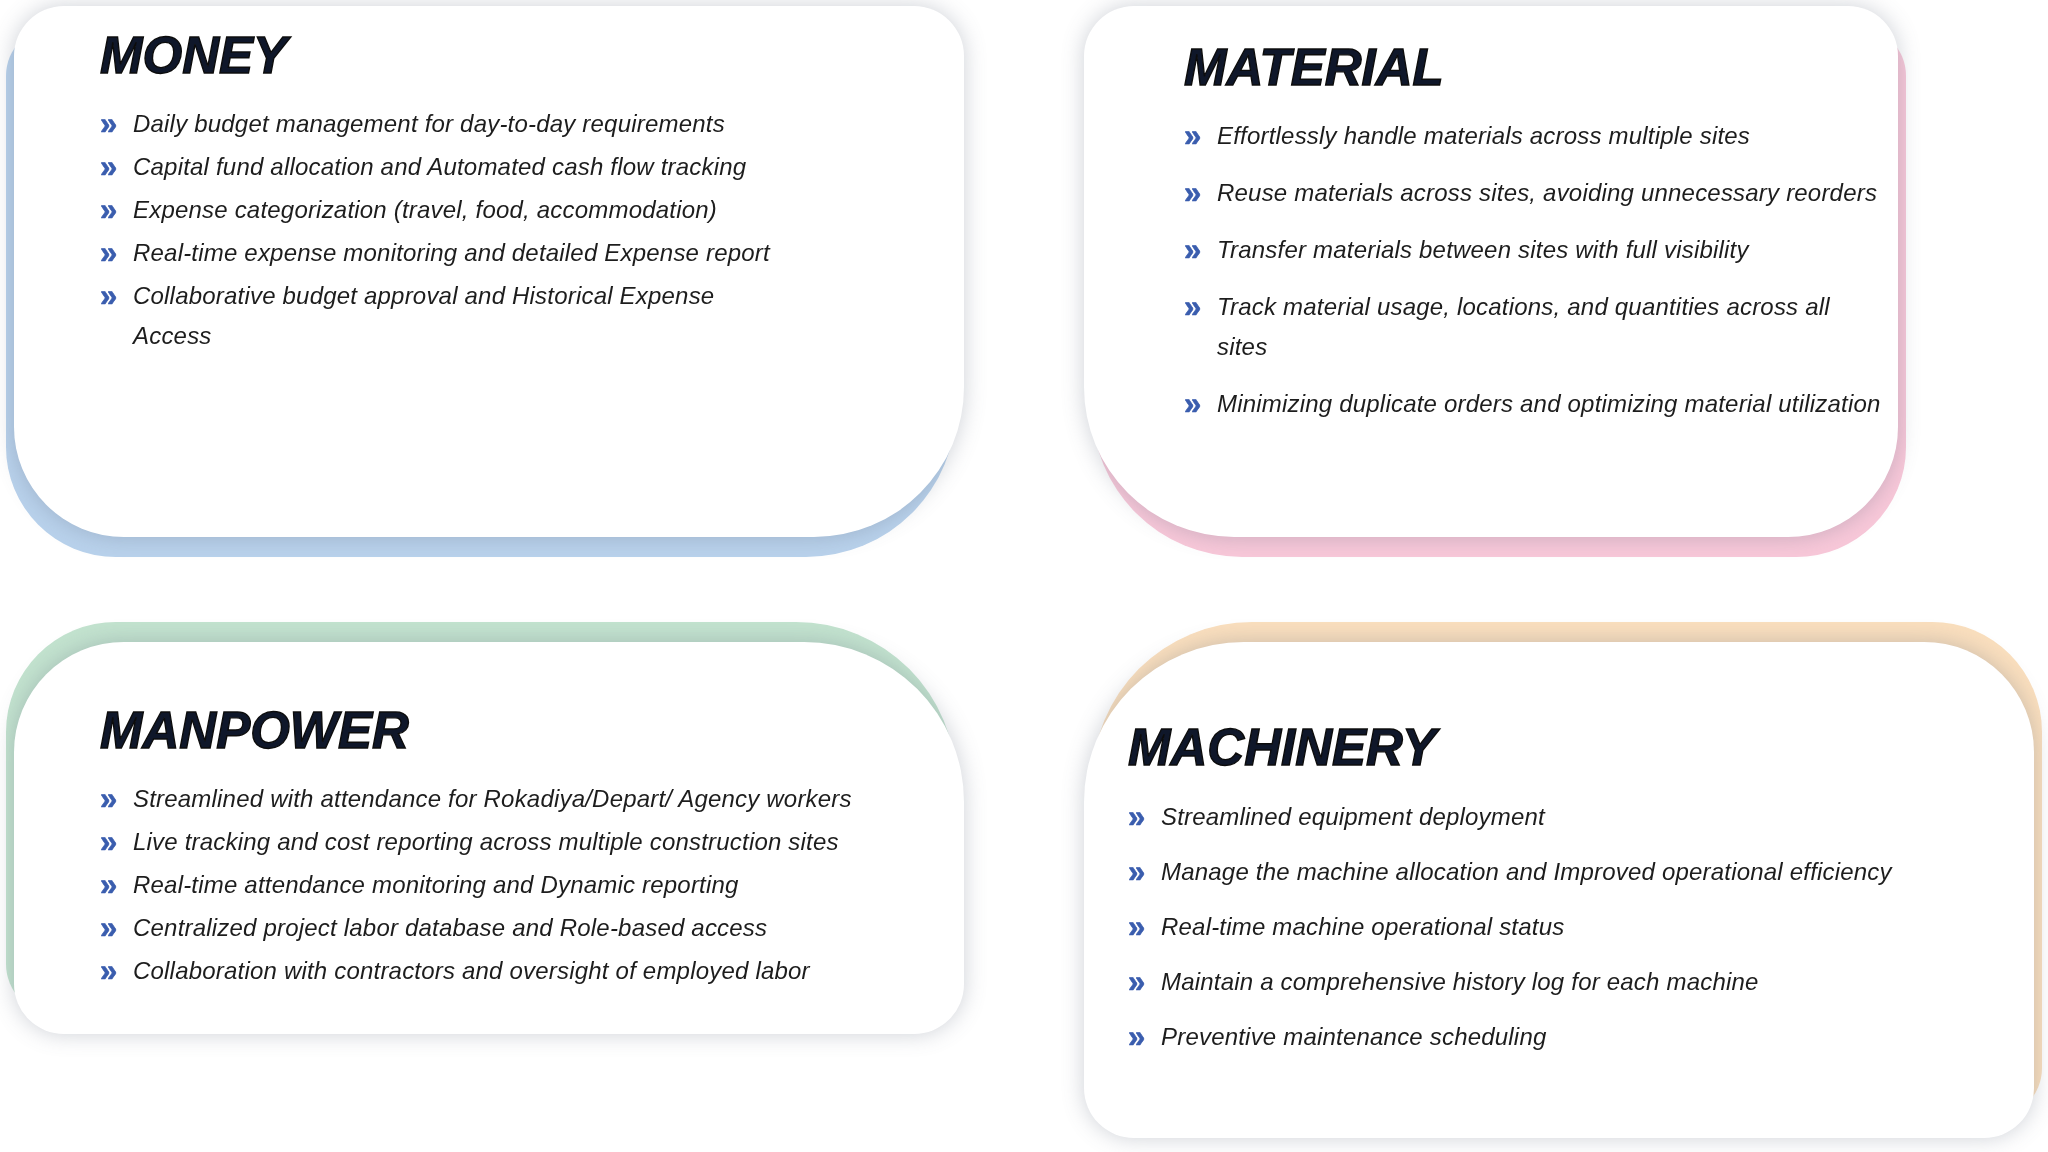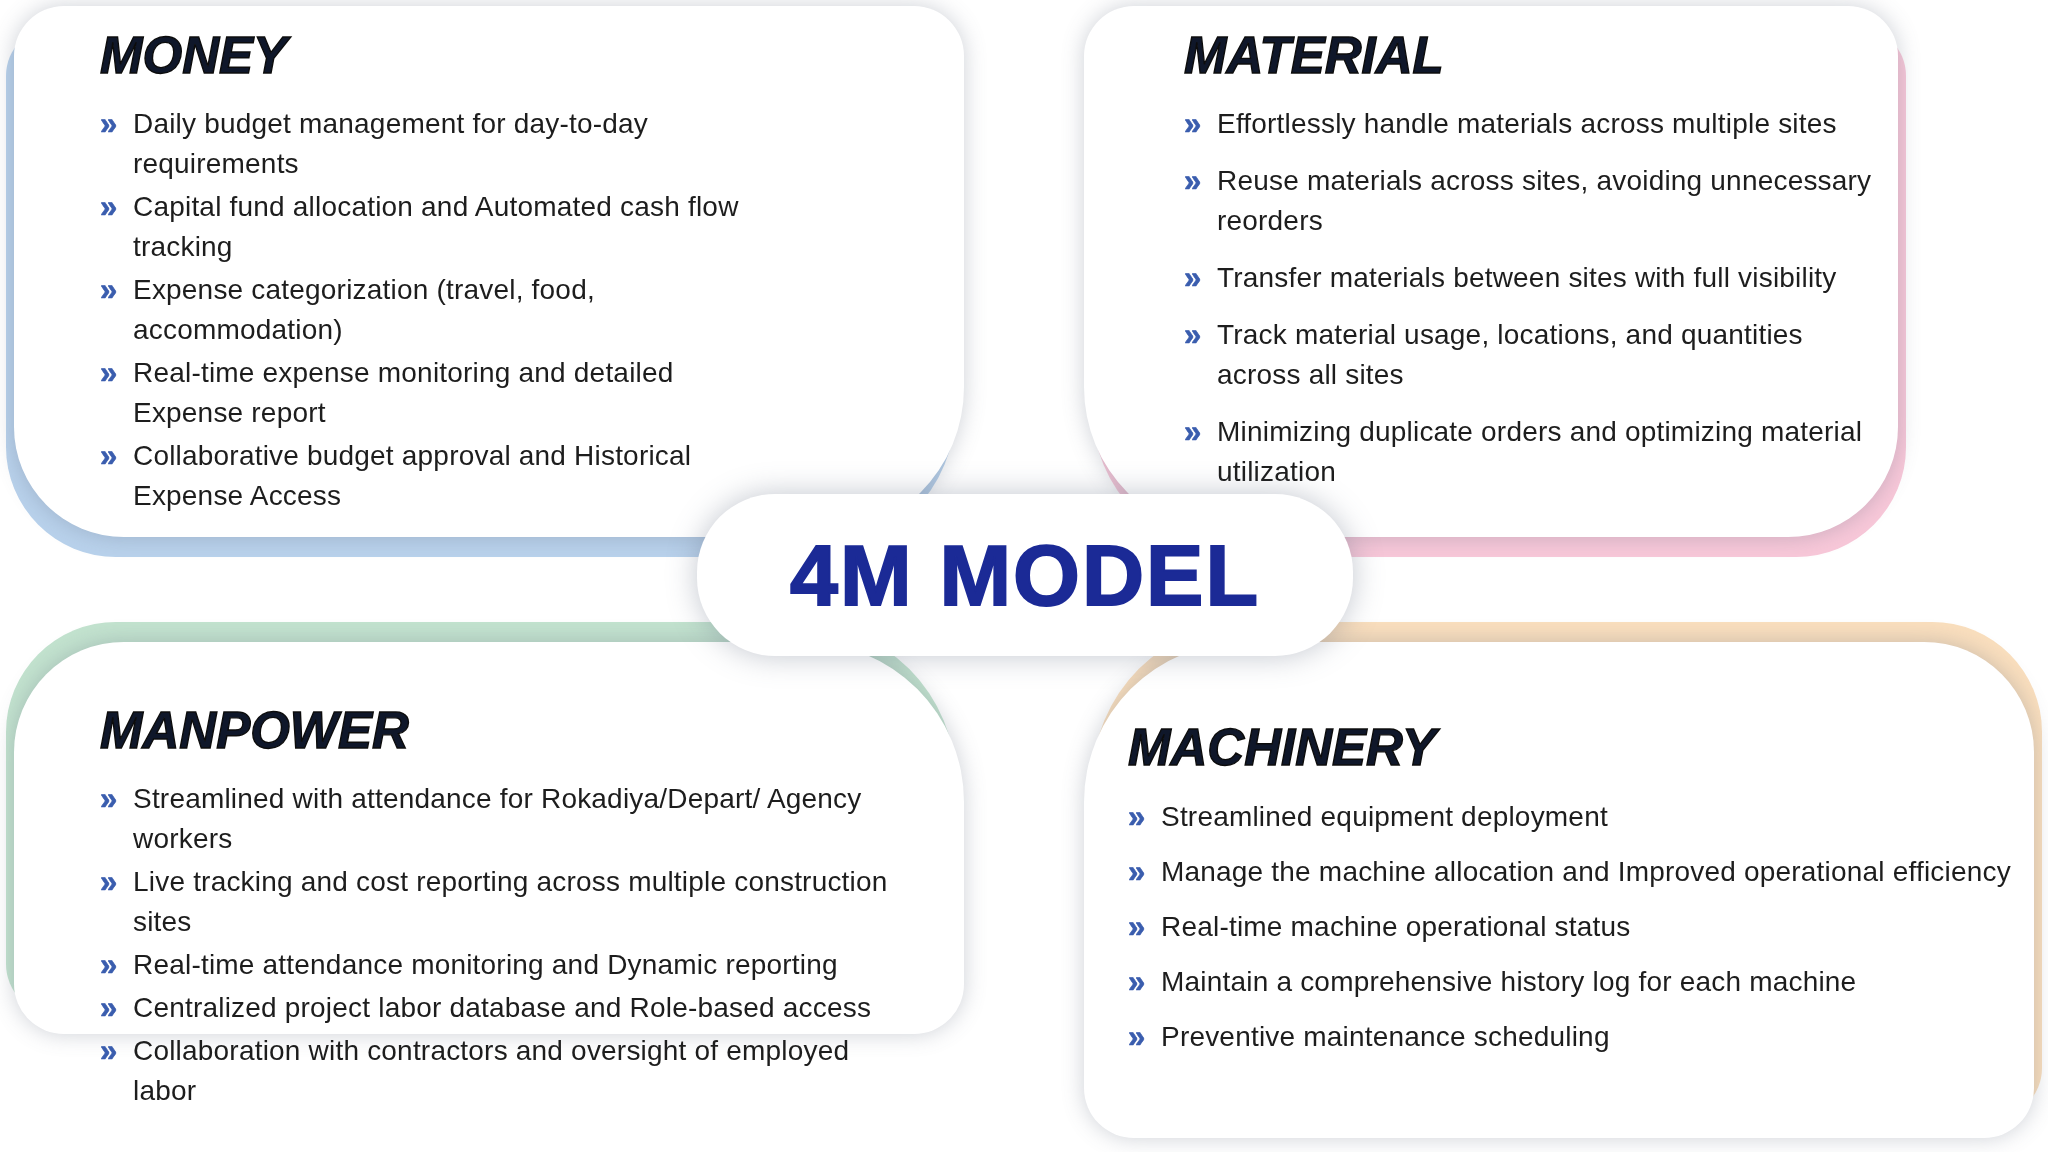--- a/index.html
+++ b/index.html
@@ -5,35 +5,35 @@
   html,body{margin:0;padding:0;background:#ffffff;}
   .canvas{
     position:relative;width:2048px;height:1152px;background:#ffffff;overflow:hidden;
     font-family:"Liberation Sans",sans-serif;
   }
   .card{
     position:absolute;background:#ffffff;box-sizing:border-box;
     box-shadow:0 0 22px rgba(90,100,120,.30), var(--ox) var(--oy) 0 var(--accent);
   }
   #card-money{left:14px;top:6px;width:950px;height:531px;border-radius:50px 50px 150px 110px;--ox:-8px;--oy:20px;padding:24px 40px 0 86px;}
-  #card-material{left:1084px;top:6px;width:814px;height:531px;border-radius:50px 50px 110px 150px;--ox:8px;--oy:20px;padding:24px 14px 0 100px;}
+  #card-material{left:1084px;top:6px;width:814px;height:531px;border-radius:50px 50px 110px 150px;--ox:8px;--oy:20px;padding:36px 14px 0 100px;}
   #card-manpower{left:14px;top:642px;width:950px;height:392px;border-radius:110px 160px 50px 50px;--ox:-8px;--oy:-20px;padding:63px 30px 0 86px;}
   #card-machinery{left:1084px;top:642px;width:950px;height:496px;border-radius:160px 110px 50px 50px;--ox:8px;--oy:-20px;padding:80px 14px 0 44px;}
   .q-title{
     font-style:italic;font-weight:700;font-size:51px;line-height:52px;color:#0f172a;
     letter-spacing:0px;margin:0 0 22px 0;-webkit-text-stroke:1.4px #0c0c0c;
   }
   ul.list{list-style:none;margin:0;padding:0;}
   .item{display:flex;align-items:flex-start;gap:0;}
   .bullet{
     flex:0 0 33px;font-style:normal;font-weight:700;font-size:31px;line-height:40px;
     -webkit-text-stroke:0.6px currentColor;
   }
   .text{
-    font-size:28px;line-height:40px;color:#1d1d1d;letter-spacing:0.2px;
+    font-style:italic;font-size:24px;line-height:40px;color:#1d1d1d;letter-spacing:0.2px;
   }
   #card-money .item{margin-bottom:3px;}      #card-money .text{max-width:650px;}
   #card-material .item{margin-bottom:17px;}  #card-material .text{max-width:845px;}
   #card-manpower .item{margin-bottom:3px;}   #card-manpower .text{max-width:780px;}
   #card-machinery .item{margin-bottom:13px;} #card-machinery .text{max-width:850px;line-height:42px;}
   #card-machinery .bullet{line-height:42px;}
   .badge{
     position:absolute;left:697px;top:494px;width:656px;height:162px;border-radius:78px;
     background:#ffffff;z-index:10;display:flex;align-items:center;justify-content:center;
     box-shadow:0 0 30px rgba(95,105,125,.38);
@@ -145,17 +145,14 @@
           <span class="bullet" style="color: rgb(58, 93, 174);">»</span>
           <span class="text">Maintain a comprehensive history log for each machine</span>
         </li>
         <li class="item">
           <span class="bullet" style="color: rgb(58, 93, 174);">»</span>
           <span class="text">Preventive maintenance scheduling</span>
         </li>
       </ul>
   </div>
 
-  <div class="badge" style="background: rgb(255, 255, 255);">
-    <span class="badge-text" style="color: rgb(27, 42, 150);">4M MODEL</span>
-  </div>
 
 </div>
 
 </body></html>

